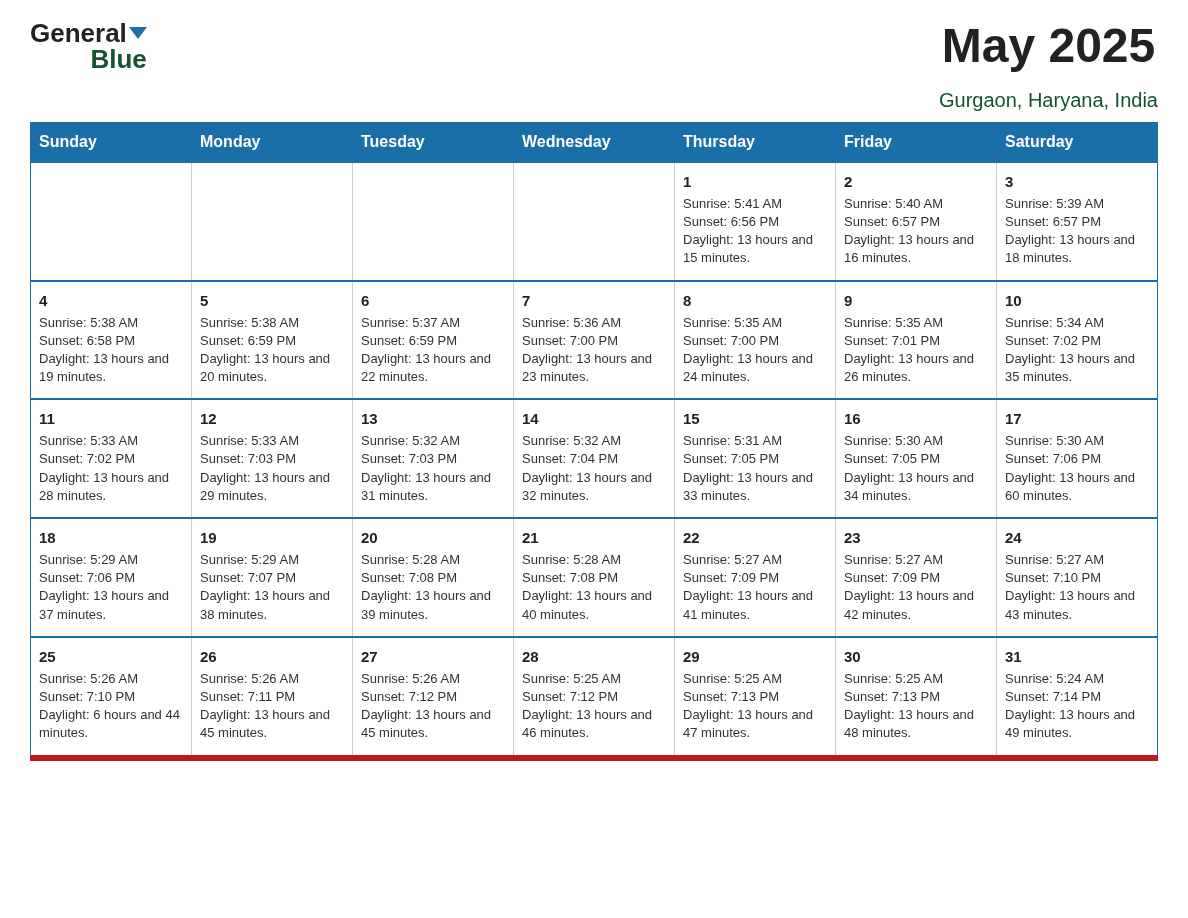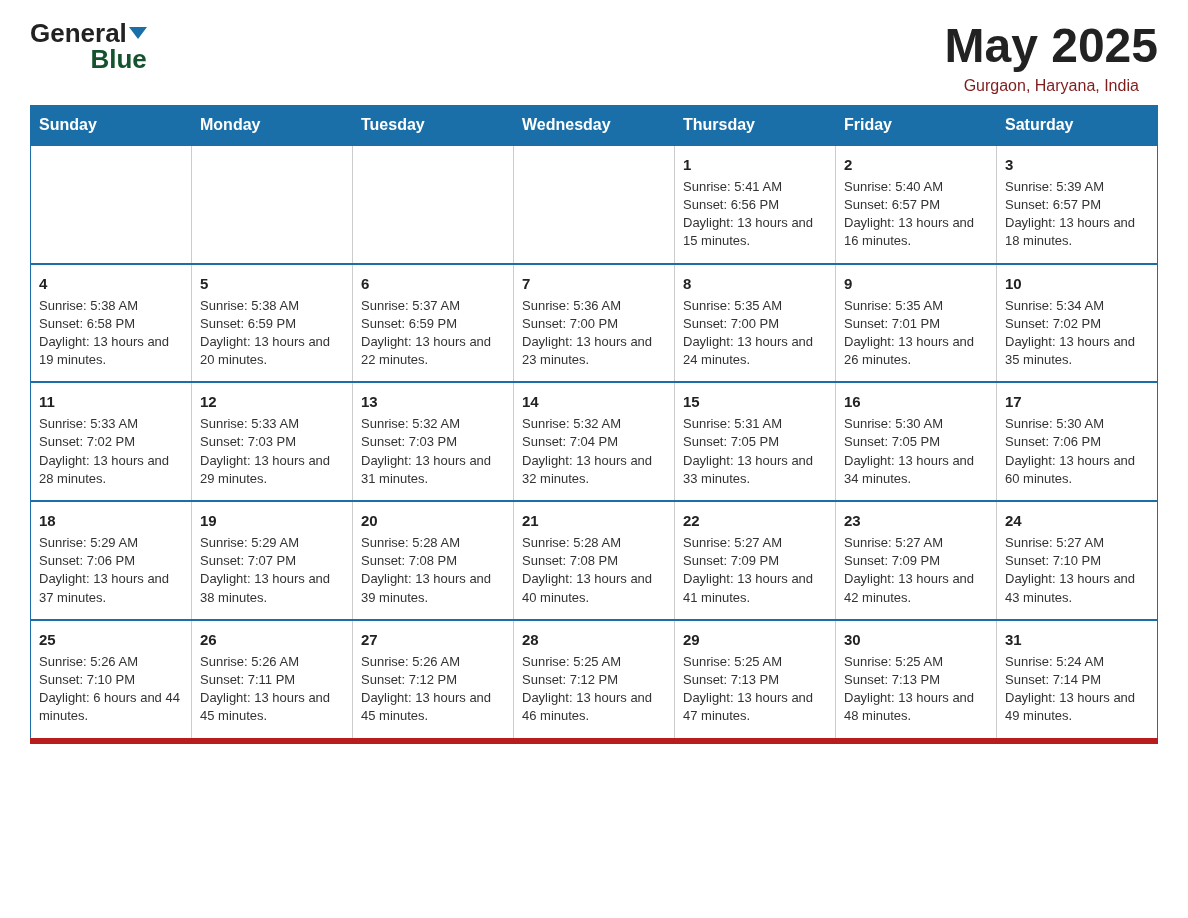--- a/index.html
+++ b/index.html
@@ -45,23 +45,23 @@
     .title-block {
       text-align: center;
     }
     .title-block h1 {
       font-size: 48px;
       font-weight: bold;
       color: #222;
       line-height: 1.1;
     }
     .title-block .location {
-      font-size: 16px;
-      color: #7f1d1d;
-      margin-top: 4px;
+      font-size: 20px;
+      color: #14532d;
+      margin-top: 16px;
     }
     .calendar {
       width: 100%;
       border-collapse: collapse;
       margin-top: 10px;
     }
     .calendar thead tr {
       background-color: #1a6fa8;
       color: #fff;
     }

